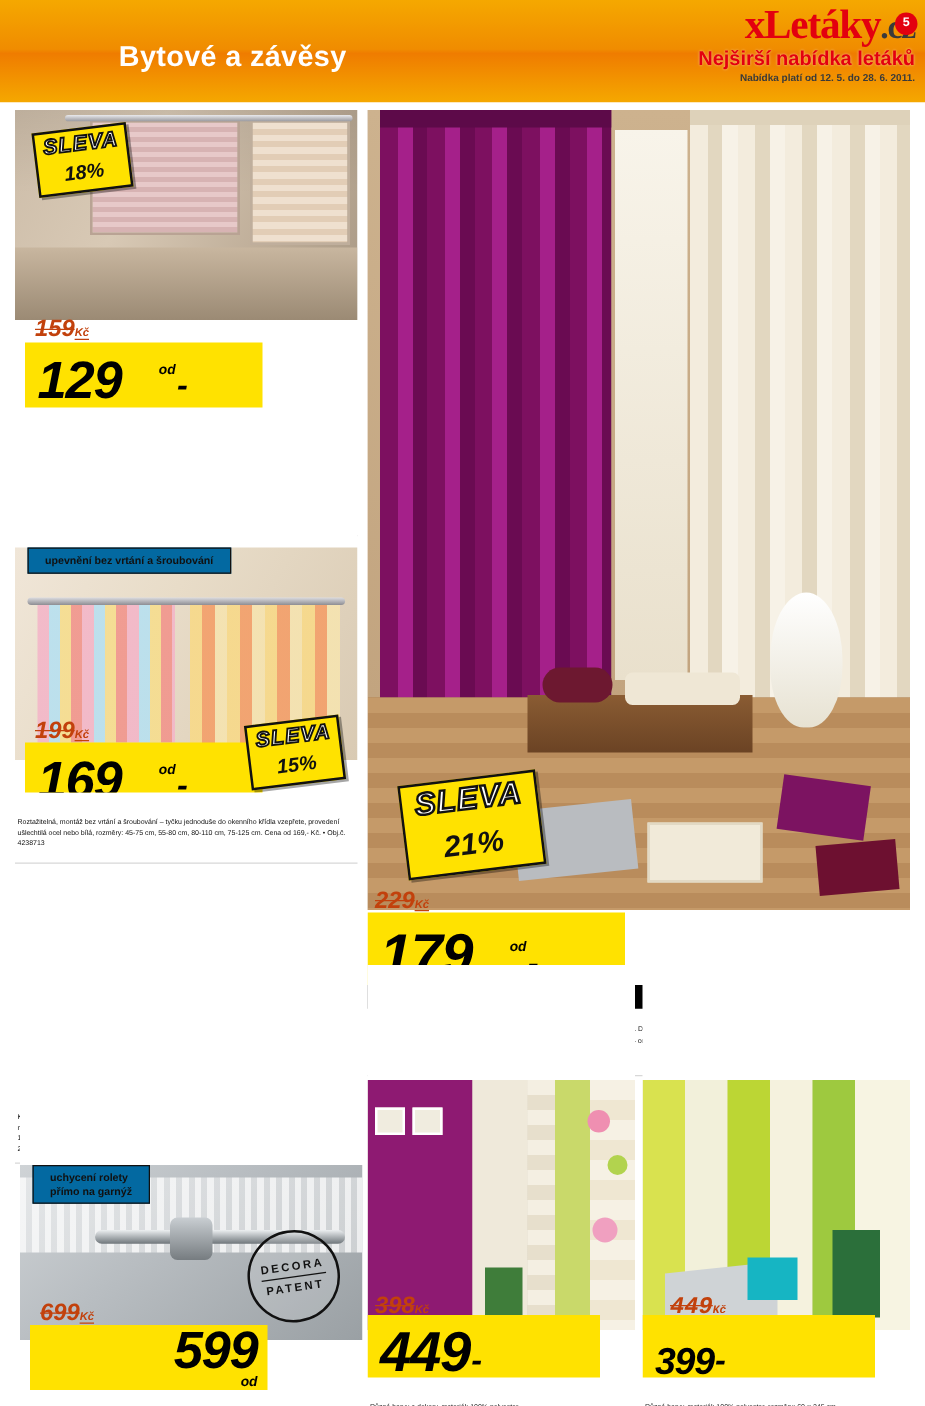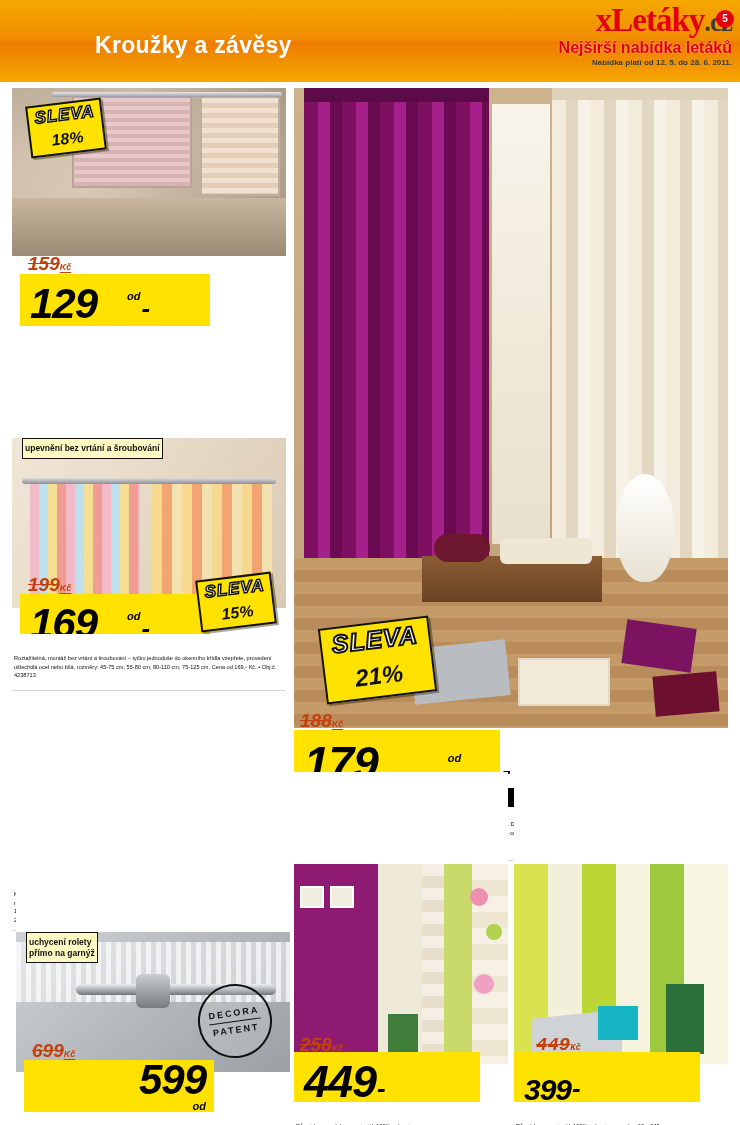--- a/index.html
+++ b/index.html
@@ -93,41 +93,41 @@
     font-size: 25px; font-weight: bold; font-style: italic; color: #111; line-height: 1;
   }
   .sleva .p span { font-size: 16px; }
 
   .sleva.big { padding: 3px 10px 6px 10px; }
   .sleva.big .w { font-size: 25px; -webkit-text-stroke: 2px #111; }
   .sleva.big .p { font-size: 38px; }
   .sleva.big .p span { font-size: 24px; }
 
   .tagline {
-    position: absolute; background: #fef9c3; border: 1.5px solid #111;
-    font-size: 8.5px; font-weight: bold; padding: 4px 2px; color: #111;
+    position: absolute; background: #0369a1; border: 1.5px solid #111;
+    font-size: 8.5px; font-weight: bold; padding: 4px 13px; color: #111;
     line-height: 1.25;
   }
 
   .decora {
     position: absolute; width: 74px; height: 74px; border-radius: 50%;
     border: 2px solid #111; background: rgba(255,255,255,.15);
     color: #111; font-size: 9px; font-weight: bold; text-align: center;
     display: flex; flex-direction: column; align-items: center; justify-content: center;
     letter-spacing: 2px; transform: rotate(-8deg);
   }
   .decora .line { width: 52px; height: 1px; background: #111; margin: 3px 0; }
 
   .thinrule { position: absolute; background: #d8d8d8; }
 </style>
 </head>
 <body>
 
 <div class="header">
-  <div class="header-title">Kroužky a závěsy</div>
+  <div class="header-title">Bytové a závěsy</div>
   <div class="brand">
     <div class="brand-main">
       <span class="b-x">x</span><span class="b-l">Letáky</span><span class="b-cz">.cz</span>
     </div>
     <div class="brand-sub">Nejširší nabídka letáků</div>
     <div class="brand-valid">Nabídka platí od 12. 5. do 28. 6. 2011.</div>
   </div>
   <div class="brand-badge">5</div>
 </div>
 
@@ -265,24 +265,24 @@
 
       <div style="position:absolute;left:322px;top:386px;width:58px;height:108px;border-radius:50% 50% 46% 46%;background:linear-gradient(to bottom,#ffffff,#e7e2d2);"></div>
     </div>
 
     <div class="sleva big" style="left:28px; top:534px;">
       <div class="w">SLEVA</div>
       <div class="p"><span>21</span><span>%</span></div>
     </div>
 
     <div class="oldprice" style="left:6px; top:622px;">
-      <span>188</span><small>Kč</small>
-    </div>
-
-    <div class="priceblock" style="left:0px; top:642px; width:206px; height:58px;gap:40px;">
+      <span>229</span><small>Kč</small>
+    </div>
+
+    <div class="priceblock" style="left:0px; top:642px; width:206px; height:58px;">
       <span class="price-num" style="font-size:46px;">179</span>
       <span class="price-od">od</span>
       <span class="price-dash">-</span>
     </div>
 
     <div class="blackbar" style="left:0px; top:700px; width:434px;">Bytové textilní doplňky</div>
   </div>
 
   <div class="descr" style="left:296px; top:738px; width:432px; white-space:pre-line;">Různé barvy a materiály. Šál s poutky – cena 299,- Kč. Šál s kroužky – cena 399,- Kč. Deka – rozměr 130 × 160 cm – cena 269,- Kč.
 Polštářek – rozměr 40 × 40 cm – cena 179,- Kč. Sedák na židli – rozměr 38 × 38 cm – cena 199,- Kč.
@@ -300,21 +300,21 @@
       <div style="position:absolute;left:128px;top:0;width:22px;height:200px;background:repeating-linear-gradient(to bottom,#f4efe2 0 12px,#e7dfcc 12px 24px);"></div>
       <div style="position:absolute;left:150px;top:0;width:28px;height:200px;background:#c9d96a;"></div>
       <div style="position:absolute;left:178px;top:0;width:36px;height:200px;background:repeating-linear-gradient(to bottom,#f6f1e4 0 16px,#efe7d2 16px 32px);"></div>
       <div style="position:absolute;left:176px;top:24px;width:18px;height:18px;border-radius:50%;background:#ef8fb1;"></div>
       <div style="position:absolute;left:192px;top:60px;width:16px;height:16px;border-radius:50%;background:#b2d34e;"></div>
       <div style="position:absolute;left:180px;top:110px;width:20px;height:20px;border-radius:50%;background:#f0a0c0;"></div>
       <div style="position:absolute;left:94px;top:150px;width:30px;height:44px;background:#3f7d3a;"></div>
     </div>
 
     <div class="oldprice" style="left:6px; top:262px;">
-      <span>258</span><small>Kč</small>
+      <span>398</span><small>Kč</small>
     </div>
 
     <div class="priceblock" style="left:0px; top:280px; width:186px; height:54px;">
       <span class="price-num" style="font-size:45px;">449</span>
       <span class="price-dash">-</span>
     </div>
 
   </div>
 
   <div class="descr" style="left:296px; top:1040px; width:210px; white-space:pre-line;">Různé barvy a dekory, materiál: 100% polyester,

